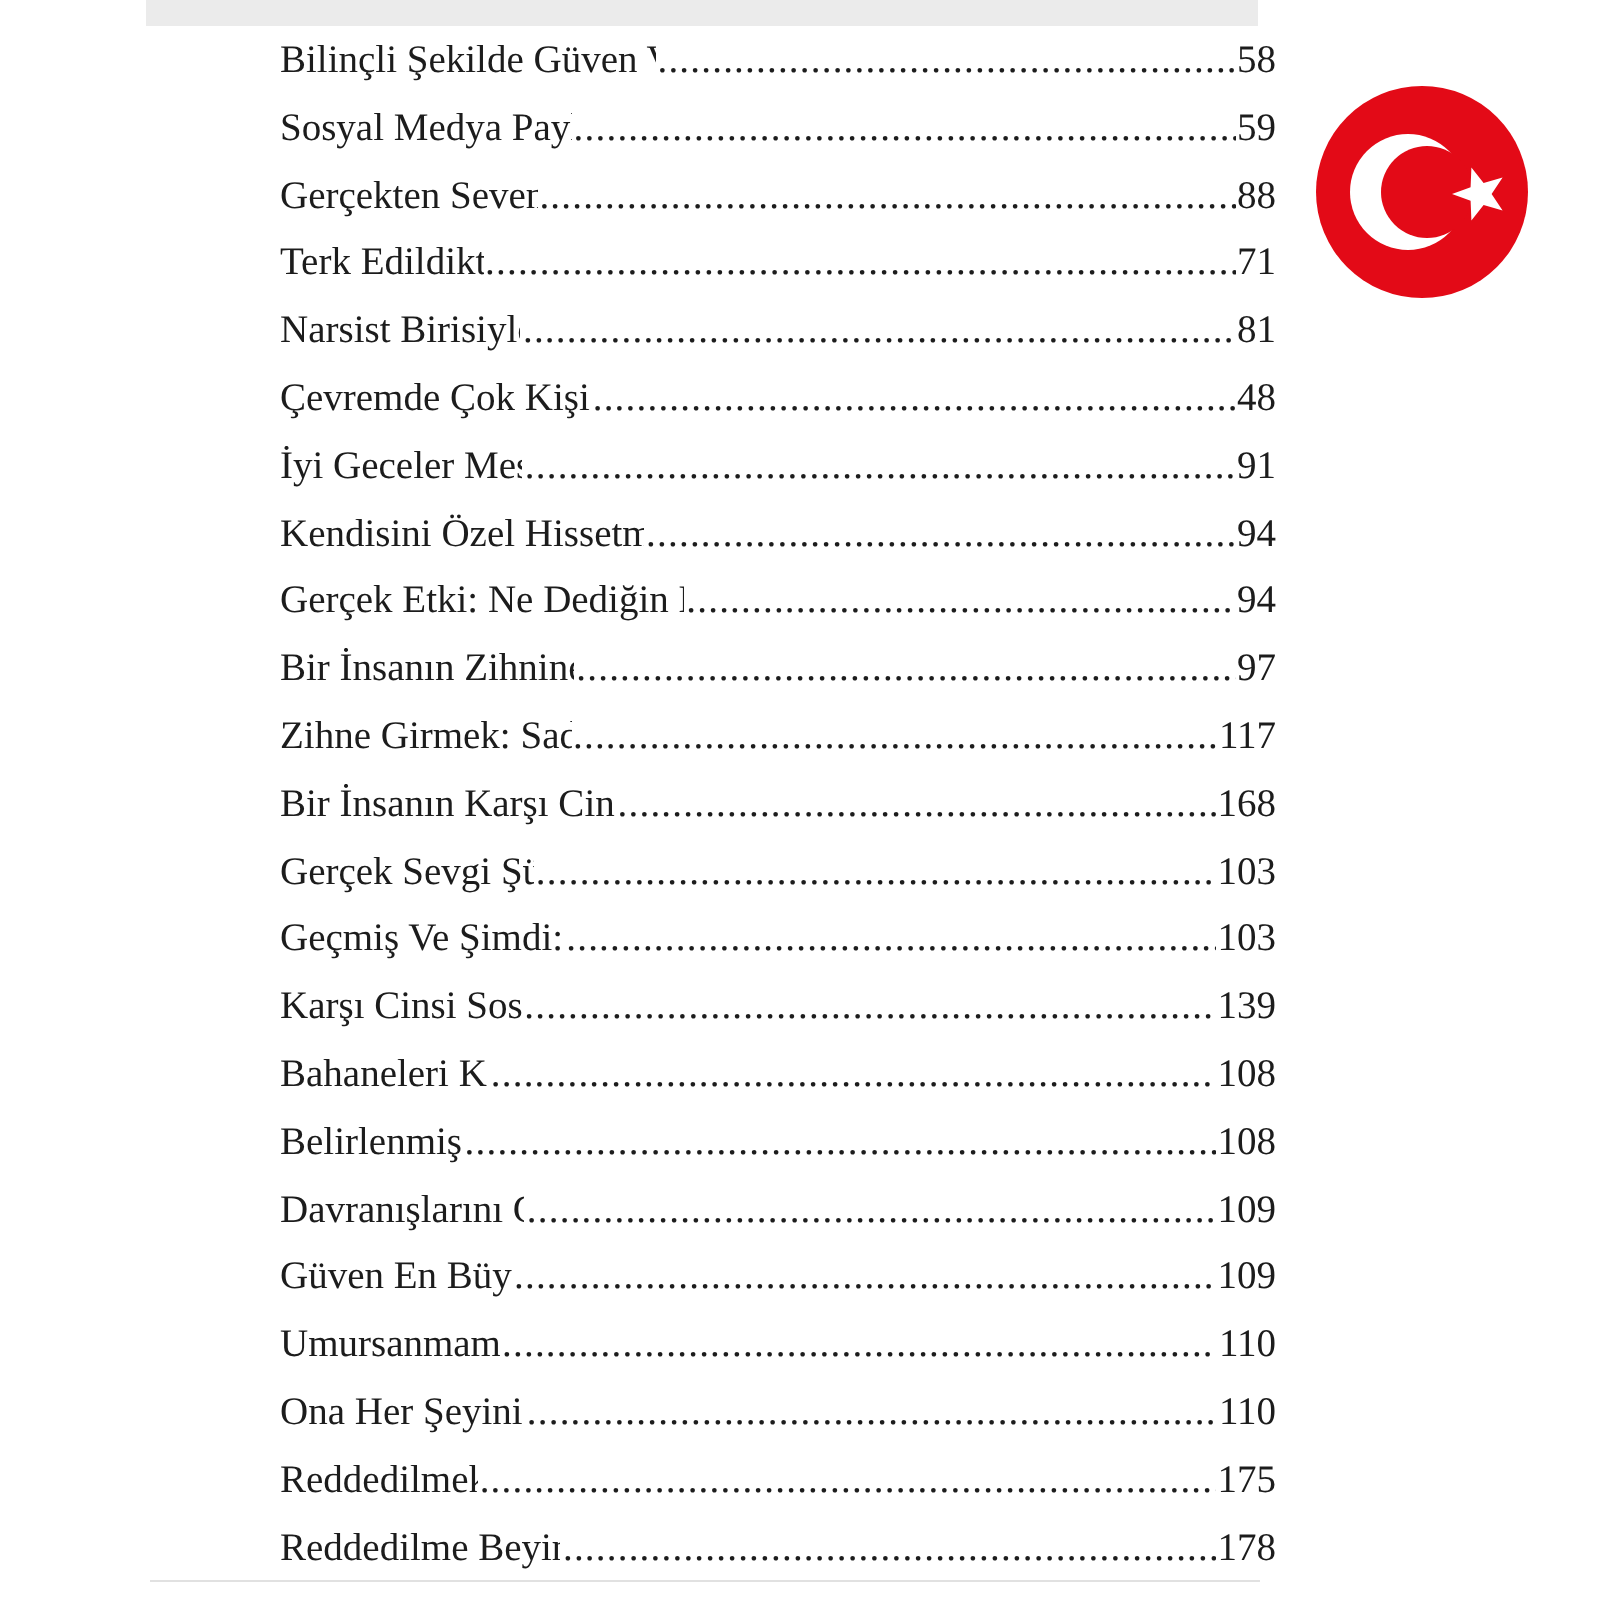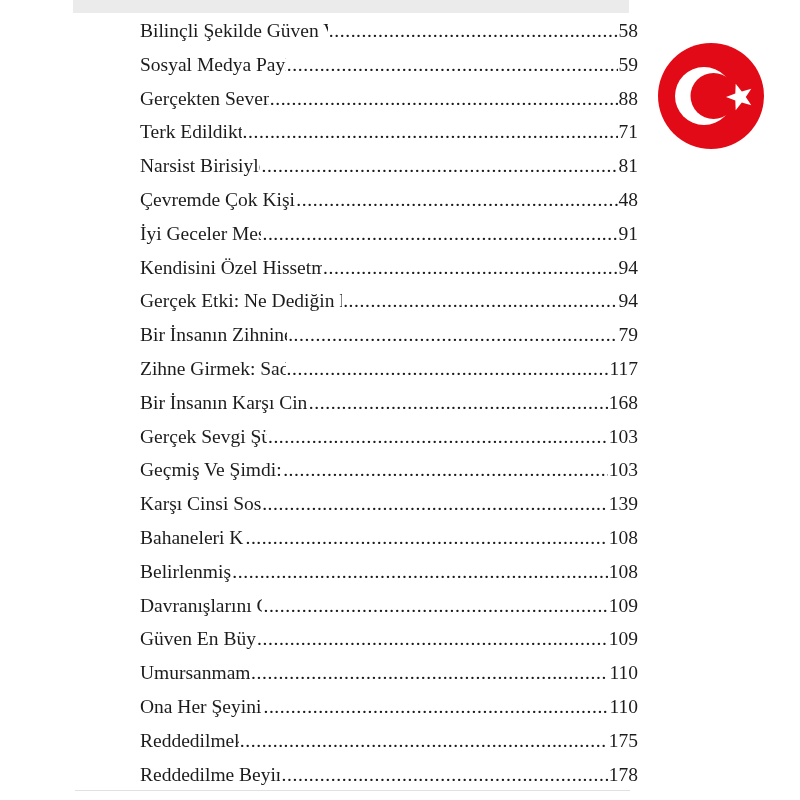--- a/index.html
+++ b/index.html
@@ -125,21 +125,21 @@
         <span class="toc-page">94</span>
       </div>
       <div class="toc-row">
         <span class="toc-title">Gerçek Etki: Ne Dediğin Değil, Nasıl Hissettirdiğin Önemli </span>
         <span class="toc-leader"></span>
         <span class="toc-page">94</span>
       </div>
       <div class="toc-row">
         <span class="toc-title">Bir İnsanın Zihnine Girmek Üzerine</span>
         <span class="toc-leader"></span>
-        <span class="toc-page">79</span>
+        <span class="toc-page">97</span>
       </div>
       <div class="toc-row">
         <span class="toc-title">Zihne Girmek: Sadece Bir Başlangıç </span>
         <span class="toc-leader"></span>
         <span class="toc-page">117</span>
       </div>
       <div class="toc-row">
         <span class="toc-title">Bir İnsanın Karşı Cinsle Olan İlişkisi Üzerine</span>
         <span class="toc-leader"></span>
         <span class="toc-page">168</span>

